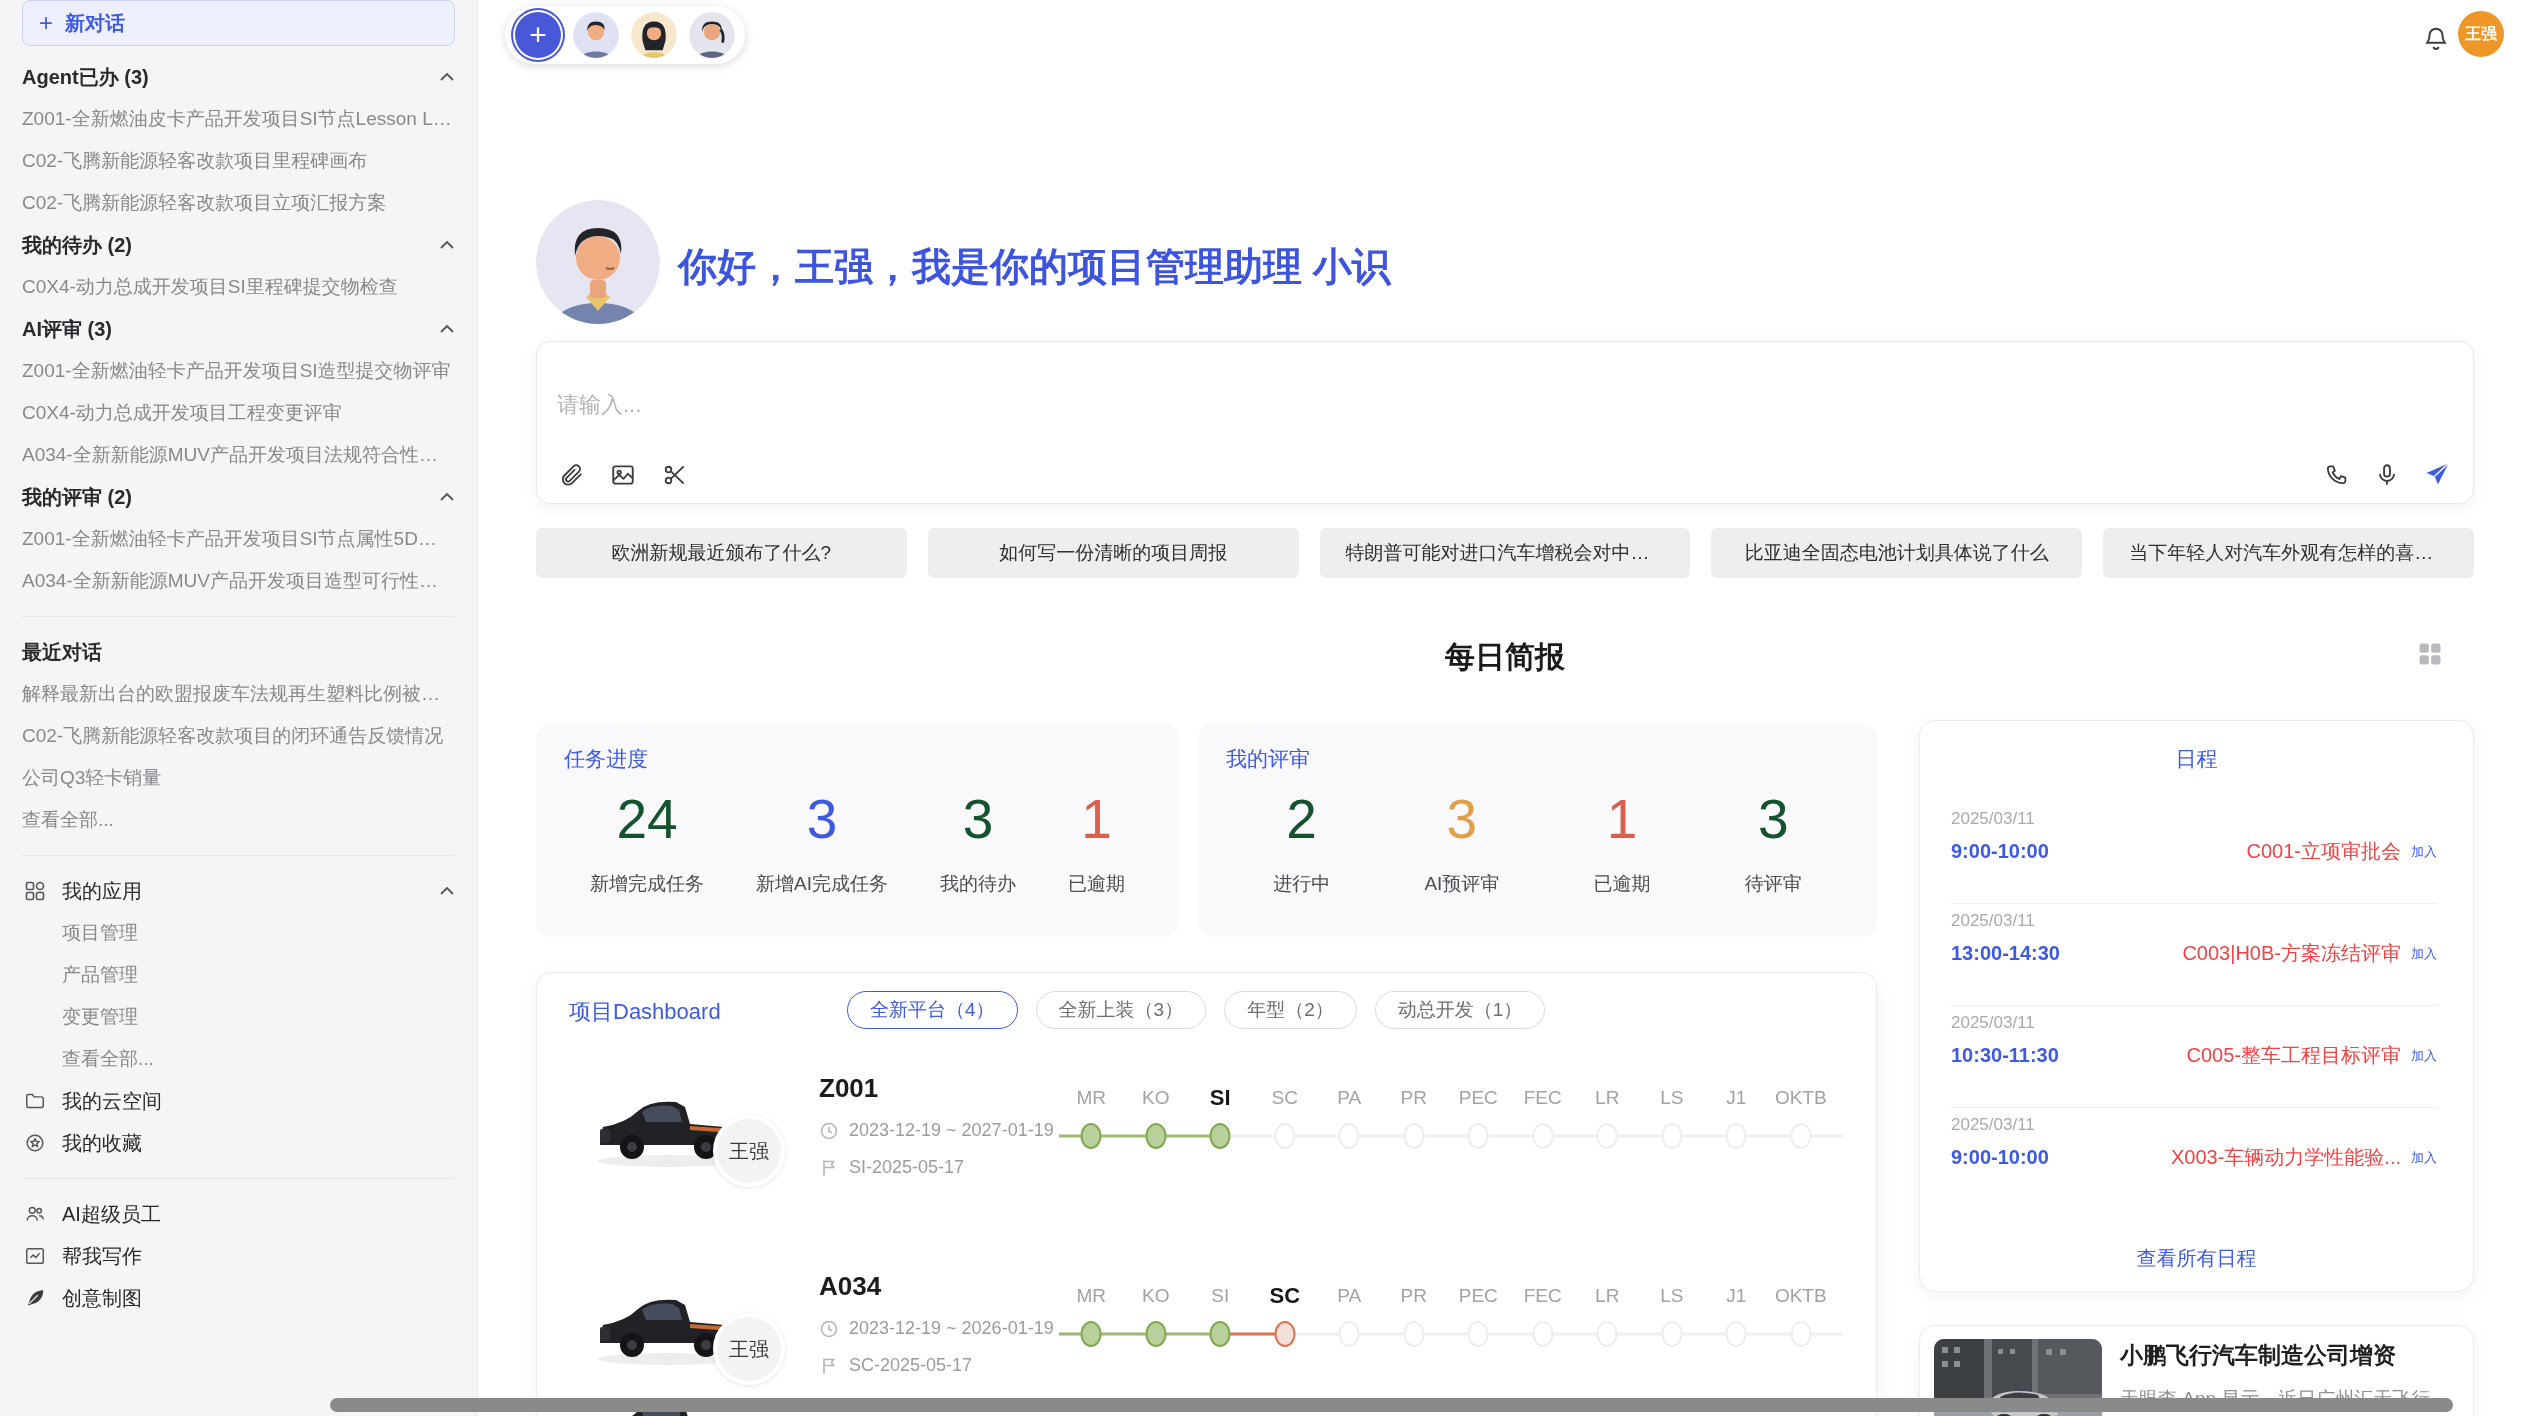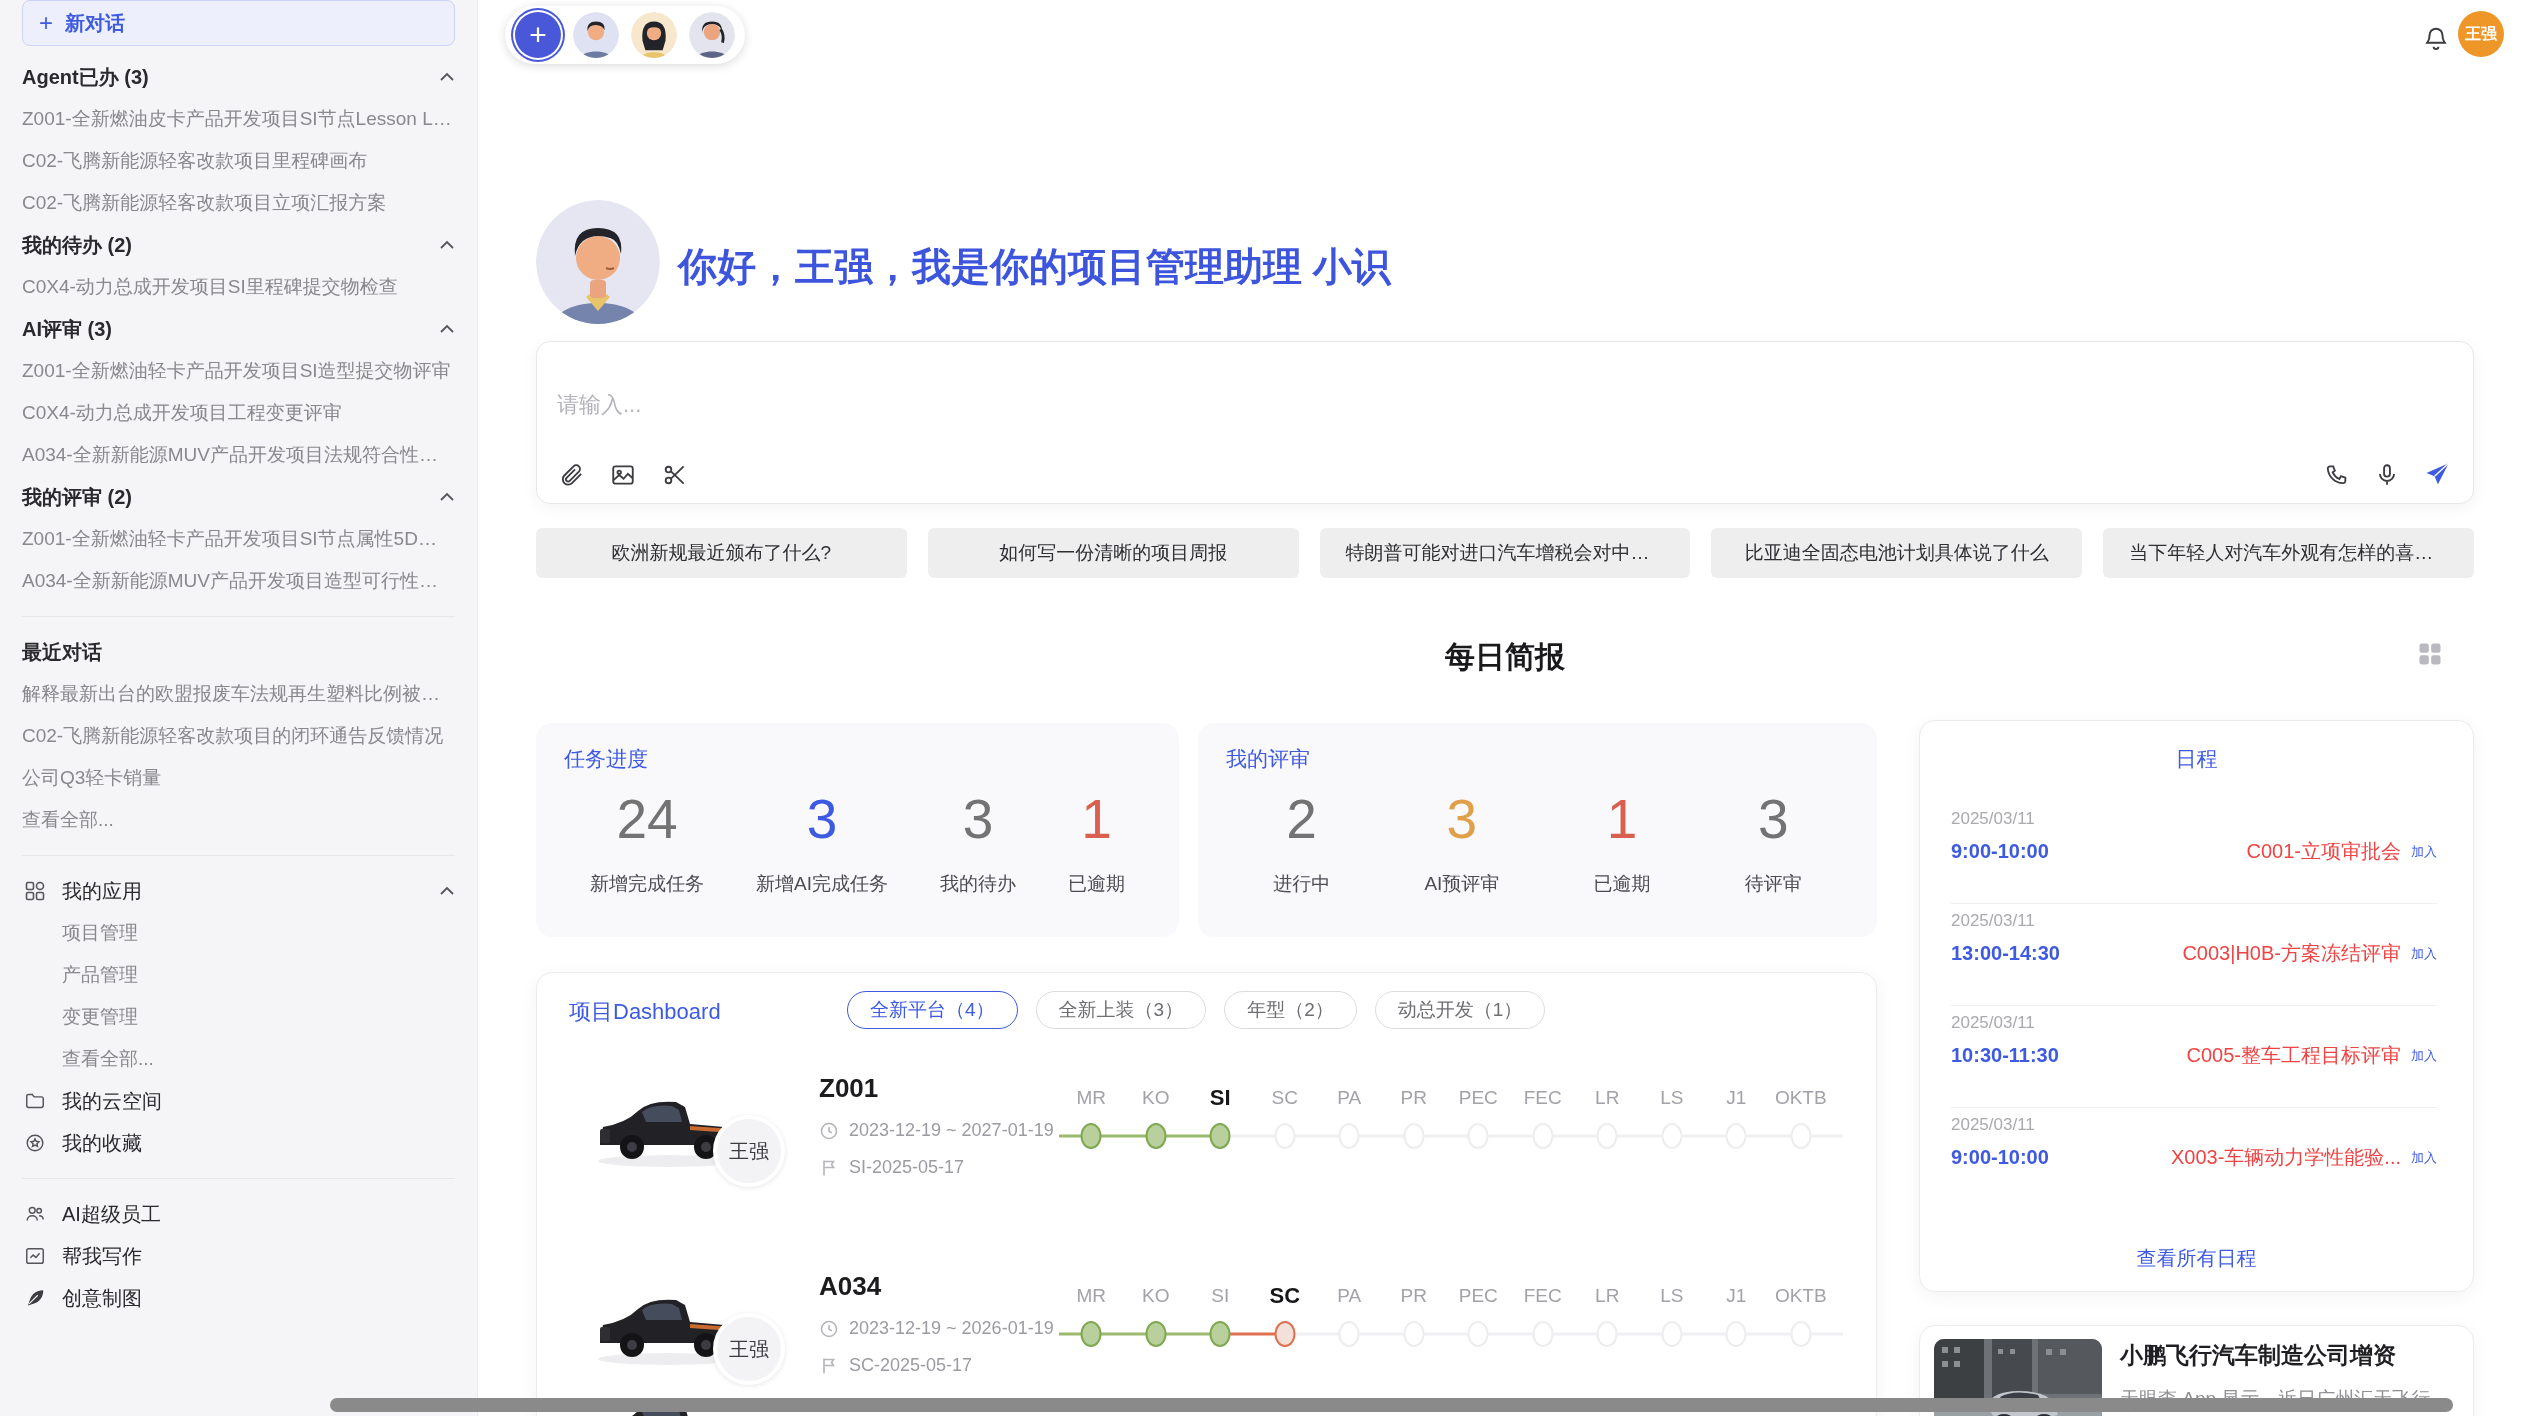--- a/index.html
+++ b/index.html
@@ -51,21 +51,21 @@
 
   
   .briefing-title{position:absolute;left:536px;top:637px;width:1938px;text-align:center;font-size:30px;font-weight:700;color:#1a1a1d;}
   .briefing-grid-icon{position:absolute;left:2416px;top:640px;width:28px;height:28px;color:#9a9aa0;cursor:pointer;}
   .stat-card{position:absolute;top:723px;height:214px;background:#f9f9fb;border-radius:16px;padding:22px 28px;}
   .stat-card.c1{left:536px;width:643px;}
   .stat-card.c2{left:1198px;width:679px;}
   .stat-card h3{font-size:21px;font-weight:500;color:#3d5ae1;}
   .stat-row{display:flex;justify-content:space-around;margin-top:14px;}
   .stat{display:flex;flex-direction:column;align-items:center;}
-  .stat-val{font-size:55px;font-weight:500;color:#737373;}
+  .stat-val{font-size:55px;font-weight:500;color:#14532d;}
   .stat-val.blue{color:#3d5ae1;}
   .stat-val.red{color:#d9604f;}
   .stat-val.orange{color:#e0a04a;}
   .stat-lbl{font-size:19px;color:#4c4c52;margin-top:20px;white-space:nowrap;}
 
   
   .dash-card{position:absolute;left:536px;top:972px;width:1341px;height:470px;background:#fff;border:1px solid #ececf0;border-radius:16px;box-shadow:0 4px 18px rgba(0,0,0,.05);}
   .dash-title{position:absolute;left:32px;top:24px;font-size:22px;font-weight:500;color:#3d5ae1;}
   .dash-filters{position:absolute;left:310px;top:18px;display:flex;gap:18px;}
   .fchip{height:38px;line-height:36px;border:1px solid #dcdce0;border-radius:19px;padding:0 22px;font-size:19px;color:#6e6e73;background:#fff;cursor:pointer;white-space:nowrap;}

